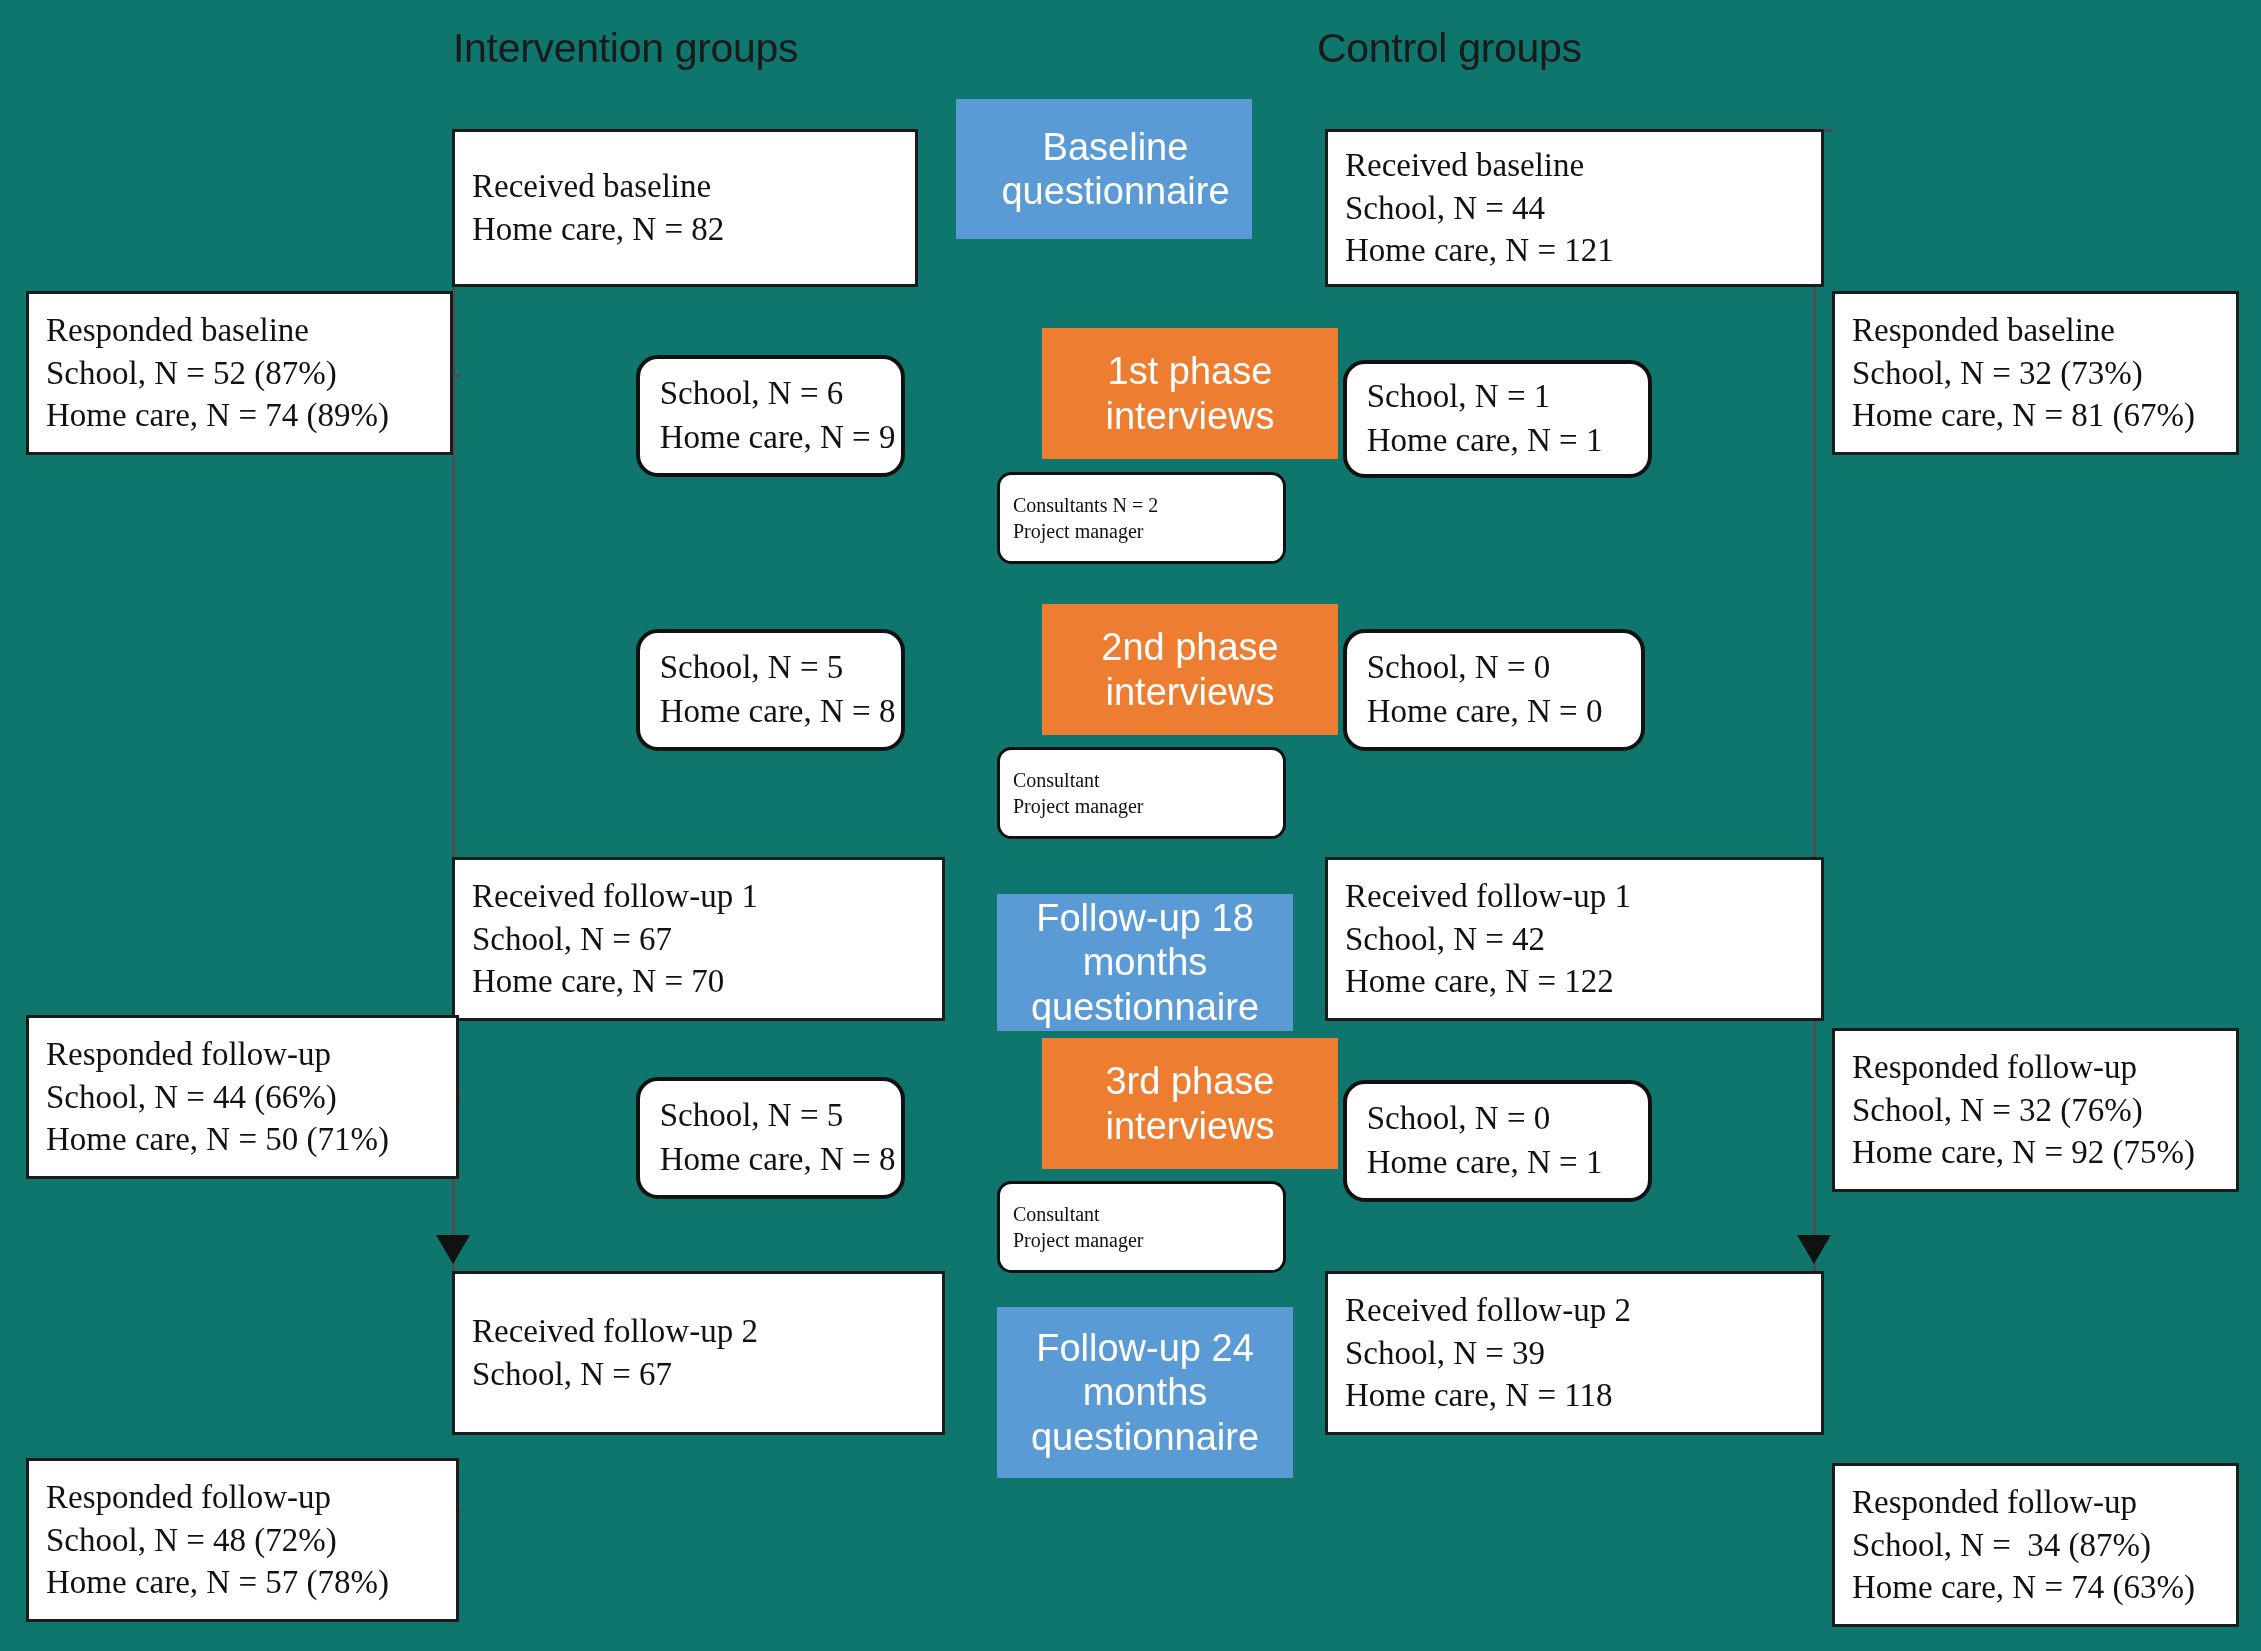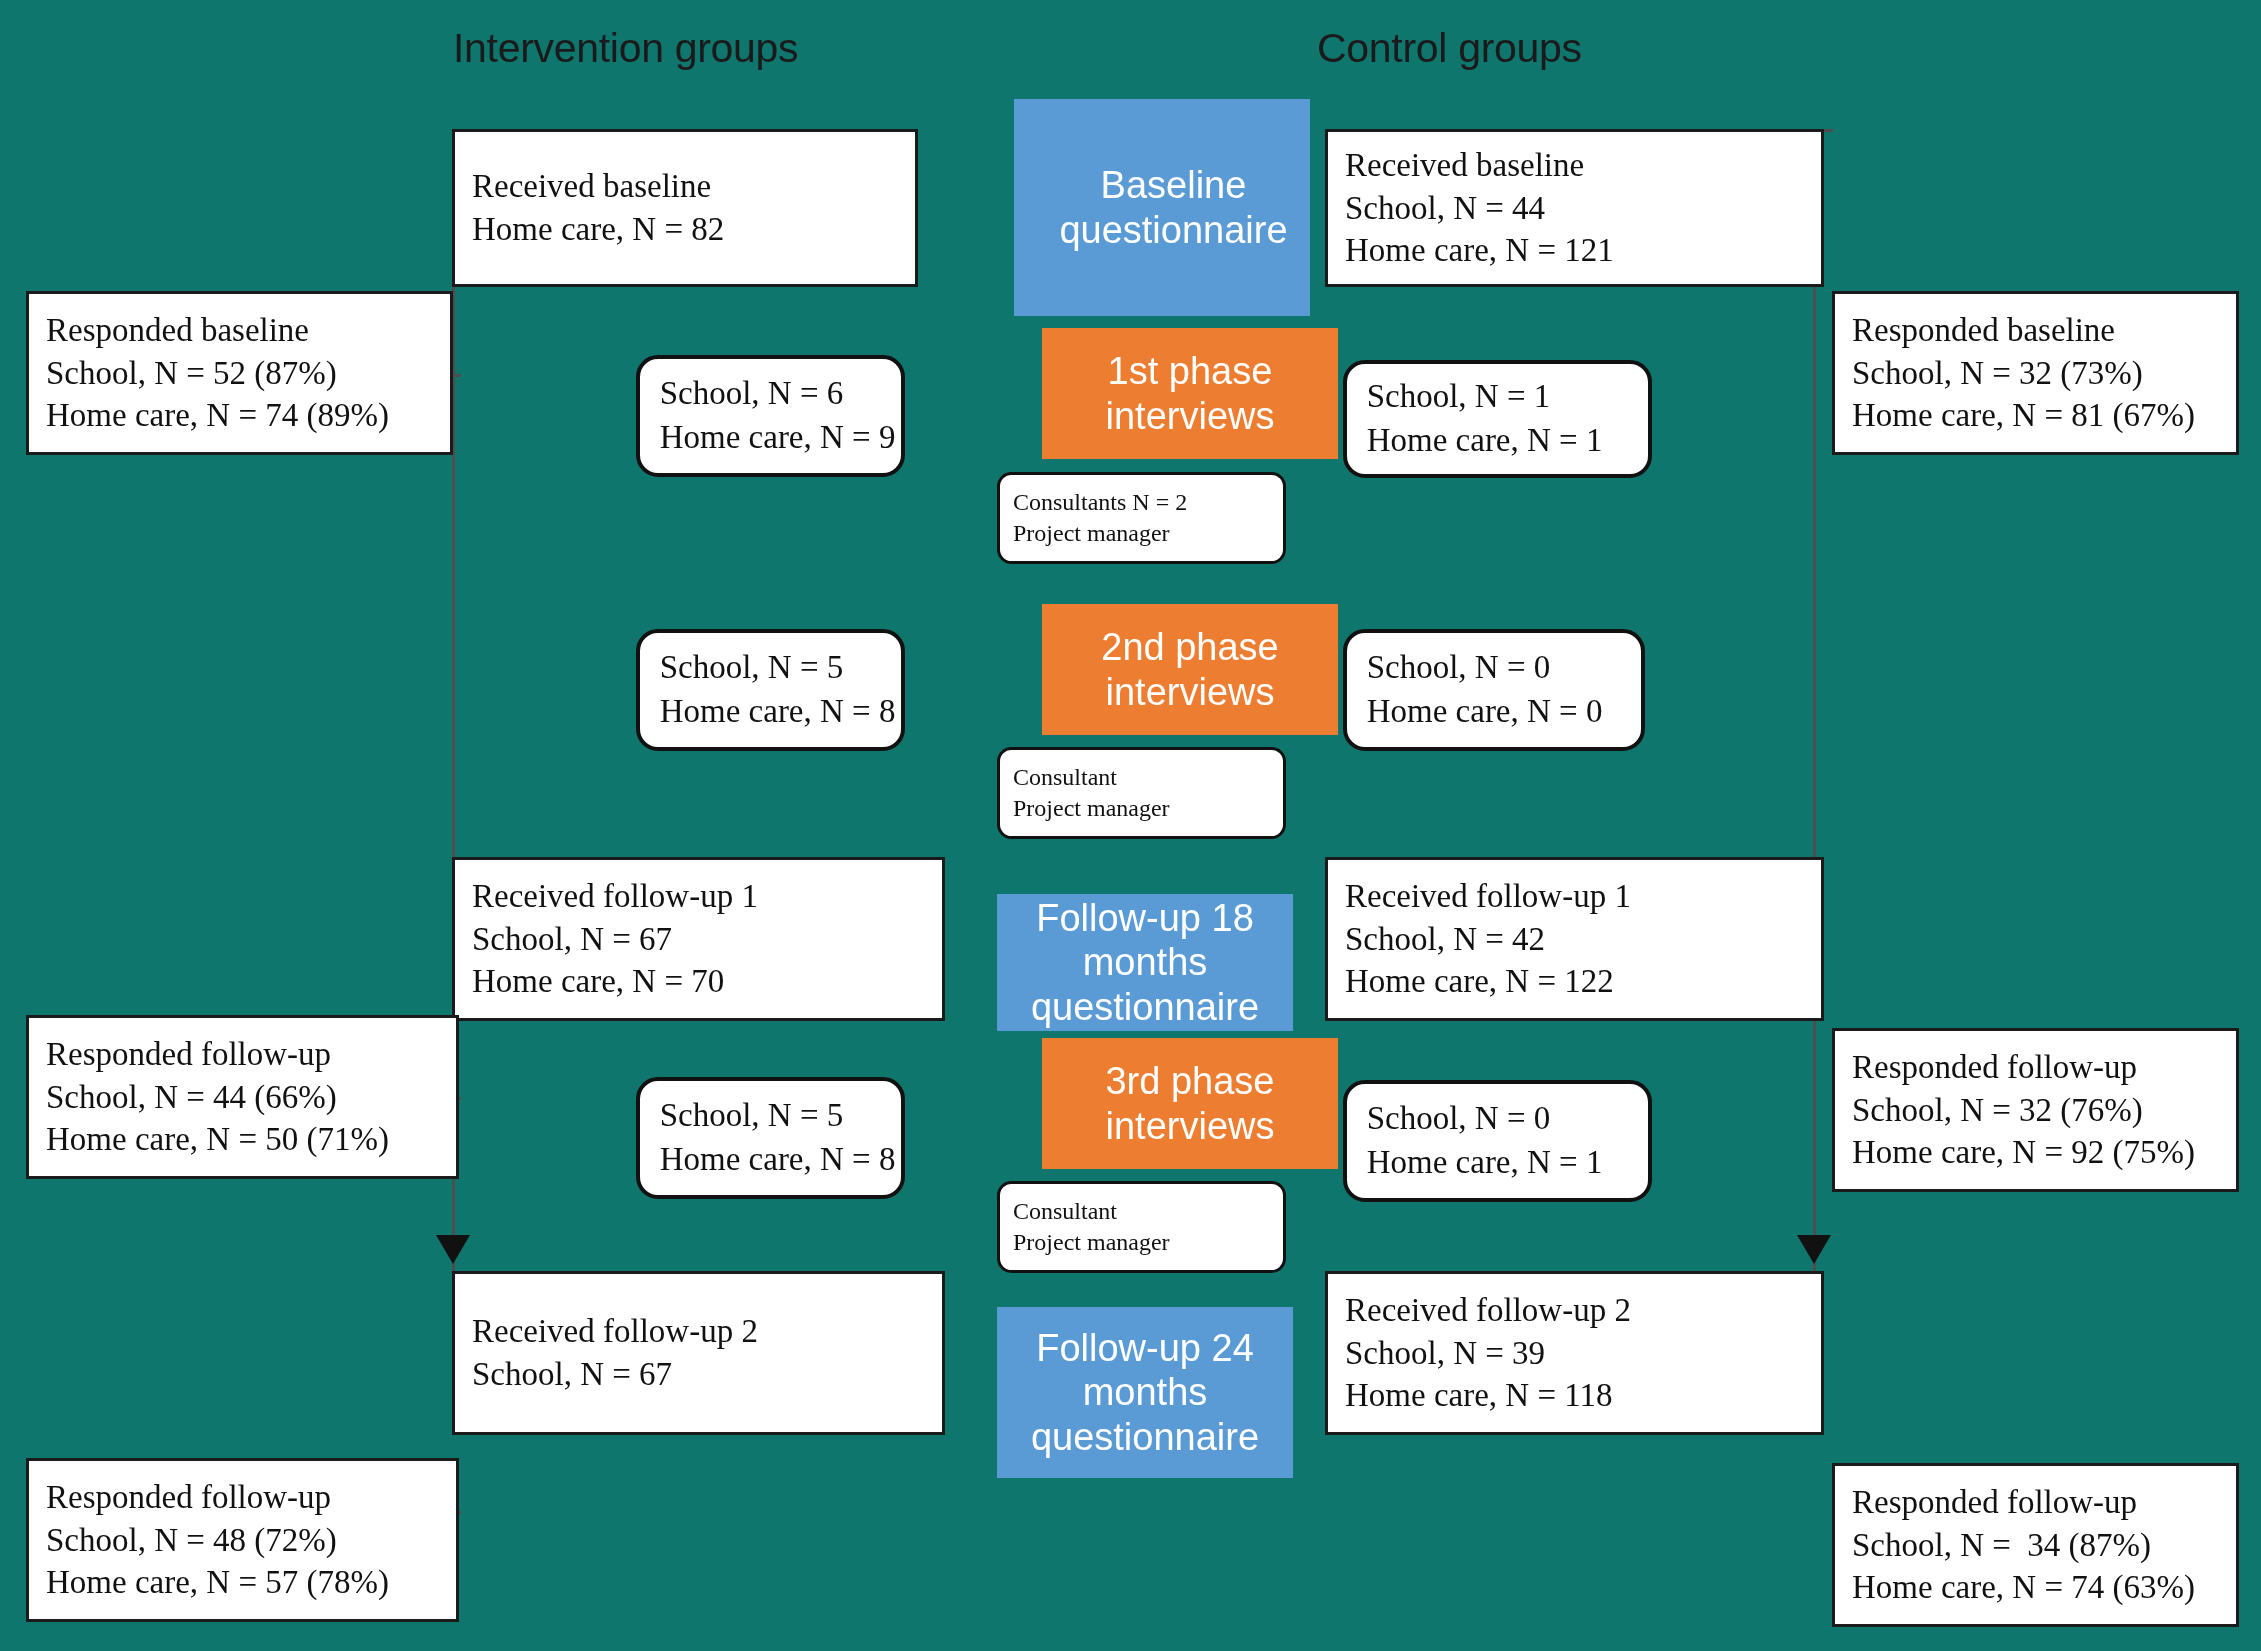--- a/index.html
+++ b/index.html
@@ -64,21 +64,21 @@
   .notebox {
     position: absolute;
     box-sizing: border-box;
     background: #ffffff;
     border: 3.9px solid #111111;
     border-radius: 14.4px;
     display: flex;
     flex-direction: column;
     justify-content: center;
     padding: 3.9px 13px;
-    font-size: 24px;
+    font-size: 20px;
     line-height: 1.30;
     color: #111111;
     z-index: 7;
   }
   .notebox .ln { white-space: pre; }
 
   
   .stage {
     position: absolute;
     box-sizing: border-box;
@@ -136,21 +136,21 @@
 
   <div class="vline" style="left:1813px; top:129px; height:1143px;"></div>
   <div class="arrowhead" style="left:1797px; top:1235px;"></div>
   <div class="hline" style="left:1813px; top:129px; width:19.7px;"></div>
 
   <div class="box" style="left:452px; top:129px; width:466px; height:158px;">
     <div class="ln">Received baseline</div>
     <div class="ln">Home care, N = 82</div>
   </div>
 
-  <div class="stage blue" style="left:1014px; top:99px; width:296px; height:217px;padding-left:23px;">
+  <div class="stage blue" style="left:956px; top:99px; width:296px; height:140px;padding-left:23px;">
     <div class="ln">Baseline</div>
     <div class="ln">questionnaire</div>
   </div>
 
   <div class="box" style="left:1325px; top:129px; width:499px; height:158px;">
     <div class="ln">Received baseline</div>
     <div class="ln">School, N = 44</div>
     <div class="ln">Home care, N = 121</div>
   </div>
 

